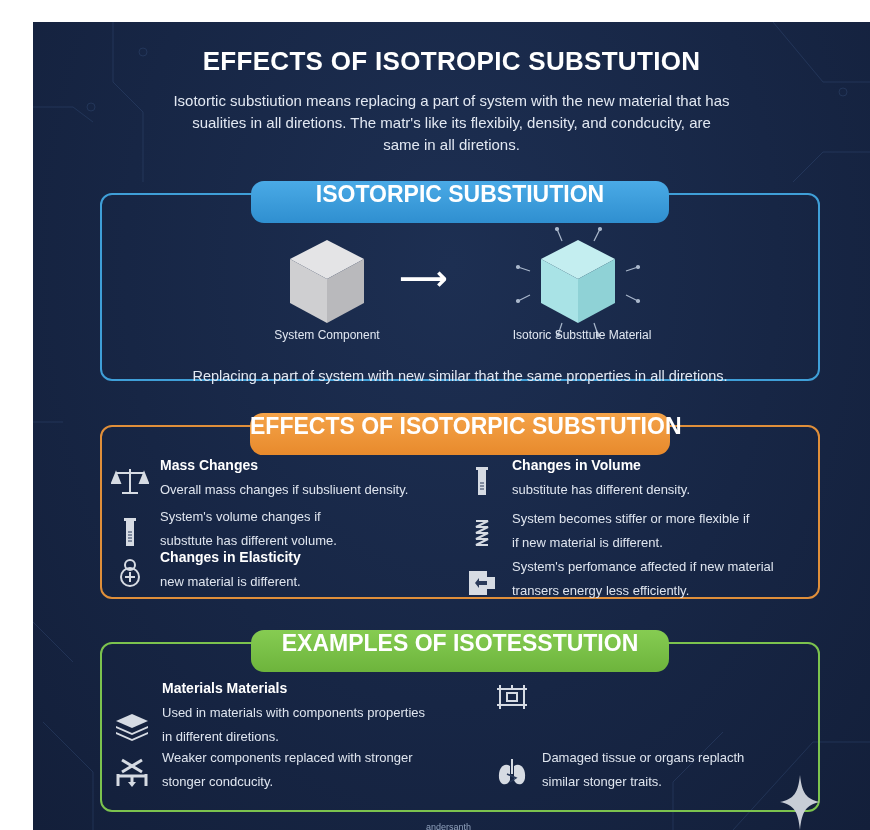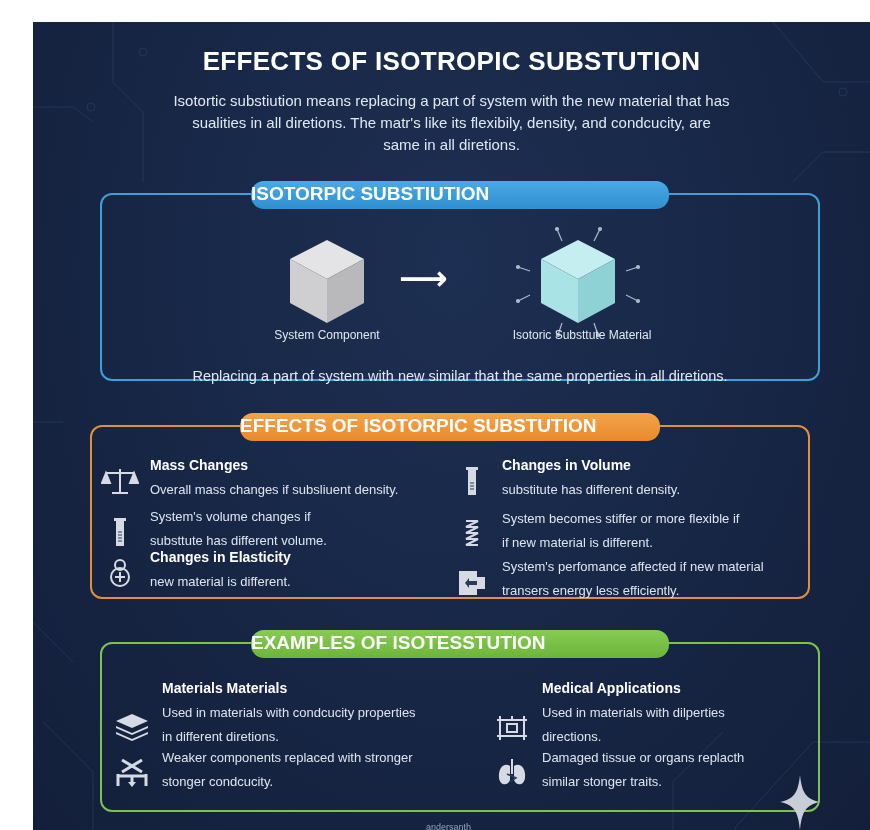--- a/index.html
+++ b/index.html
@@ -20,27 +20,27 @@
   }
   .intro {
     position: absolute; left: 70px; right: 70px; top: 68px;
     text-align: center; color: #e2e8f2; font-size: 15px; line-height: 22px;
   }
 
   .section {
     position: absolute; border-radius: 12px; border: 2.5px solid;
   }
   .sec-iso { left: 67px; top: 171px; width: 720px; height: 188px; border-color: #3f9fd8; }
-  .sec-effects { left: 57px; top: 403px; width: 720px; height: 174px; border-color: #e08f3a; }
+  .sec-effects { left: 67px; top: 403px; width: 720px; height: 174px; border-color: #e08f3a; }
   .sec-examples { left: 67px; top: 620px; width: 720px; height: 170px; border-color: #7cc34e; }
 
   .pill {
     position: absolute; left: 50%; transform: translateX(-50%);
-    height: 28px; border-radius: 13px; color: #fff; font-weight: bold;
-    font-size: 19px; line-height: 26px; white-space: nowrap;
+    height: 42px; border-radius: 13px; color: #fff; font-weight: bold;
+    font-size: 23px; line-height: 26px; text-align: center; white-space: nowrap;
   }
   .pill-iso { top: -14px; width: 418px; background: linear-gradient(#4aaae6, #2f8fd0); }
   .pill-effects { top: -14px; width: 420px; background: linear-gradient(#f4a349, #e88a2c); }
   .pill-examples { top: -14px; width: 418px; background: linear-gradient(#86cc52, #6db43c); }
 
   .cube-wrap { position: absolute; top: 42px; width: 90px; height: 90px; }
   .cube-left { left: 180px; }
   .cube-right { left: 431px; }
   .arrow { position: absolute; left: 297px; top: 66px; color: #ffffff; font-size: 34px; font-weight: bold; line-height: 34px; }
 
@@ -246,21 +246,21 @@
         <svg width="36" height="30" viewBox="0 0 36 30">
             <g fill="#d6dbe3">
           <polygon points="18,1 34,8 18,15 2,8"></polygon>
           <path d="M2 13 L18 20 L34 13 L34 15 L18 22 L2 15 Z"></path>
           <path d="M2 19 L18 26 L34 19 L34 21 L18 28 L2 21 Z"></path>
             </g>
           </svg>
       </div>
       <div class="tx">
         <span class="hd">Materials Materials</span>
-        <span class="ln">Used in materials with condcucity properties</span>
+        <span class="ln">Used in materials with components properties</span>
         <span class="ln">in different diretions.</span>
       </div>
     </div>
 
     <div class="item" style="left:10px;top:98px">
       <div class="ic">
         <svg width="36" height="30" viewBox="0 0 36 30">
             <g stroke="#d6dbe3" stroke-width="3" fill="none">
           <line x1="8" y1="2" x2="28" y2="14"></line>
               <line x1="28" y1="2" x2="8" y2="14"></line>
@@ -284,25 +284,20 @@
             <g stroke="#d6dbe3" stroke-width="2" fill="none">
           <line x1="6" y1="3" x2="6" y2="27"></line>
               <line x1="30" y1="3" x2="30" y2="27"></line>
           <line x1="3" y1="7" x2="33" y2="7"></line>
               <line x1="3" y1="23" x2="33" y2="23"></line>
           <rect x="13" y="11" width="10" height="8"></rect>
               <line x1="18" y1="3" x2="18" y2="7"></line>
             </g>
           </svg>
       </div>
-      <div class="tx">
-        <span class="hd">Medical Applications</span>
-        <span class="ln">Used in materials with dilperties</span>
-        <span class="ln">directions.</span>
-      </div>
     </div>
 
     <div class="item" style="left:390px;top:98px">
       <div class="ic">
         <svg width="32" height="30" viewBox="0 0 32 30">
             <g fill="#d6dbe3">
           <path d="M14 8 C8 4 2 10 3 20 C4 28 12 28 14 22 Z"></path>
           <path d="M18 8 C24 4 30 10 29 20 C28 28 20 28 18 22 Z"></path>
             </g>
           <line x1="16" y1="1" x2="16" y2="16" stroke="#d6dbe3" stroke-width="2"></line>

